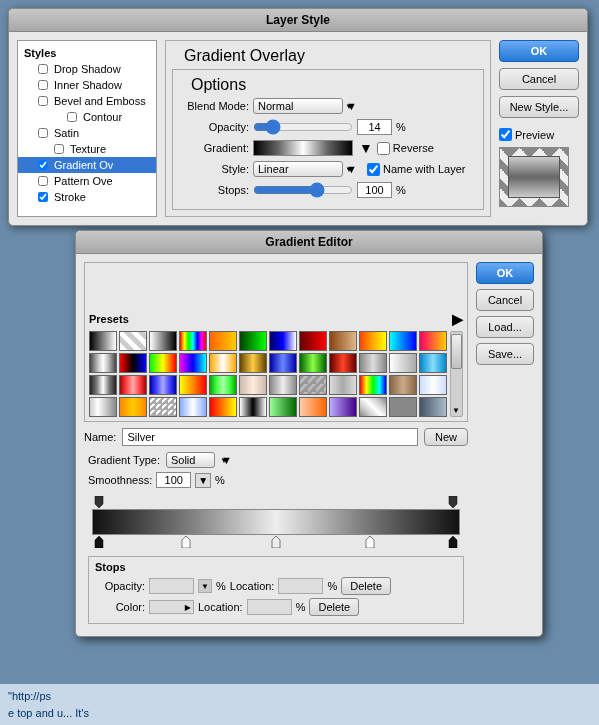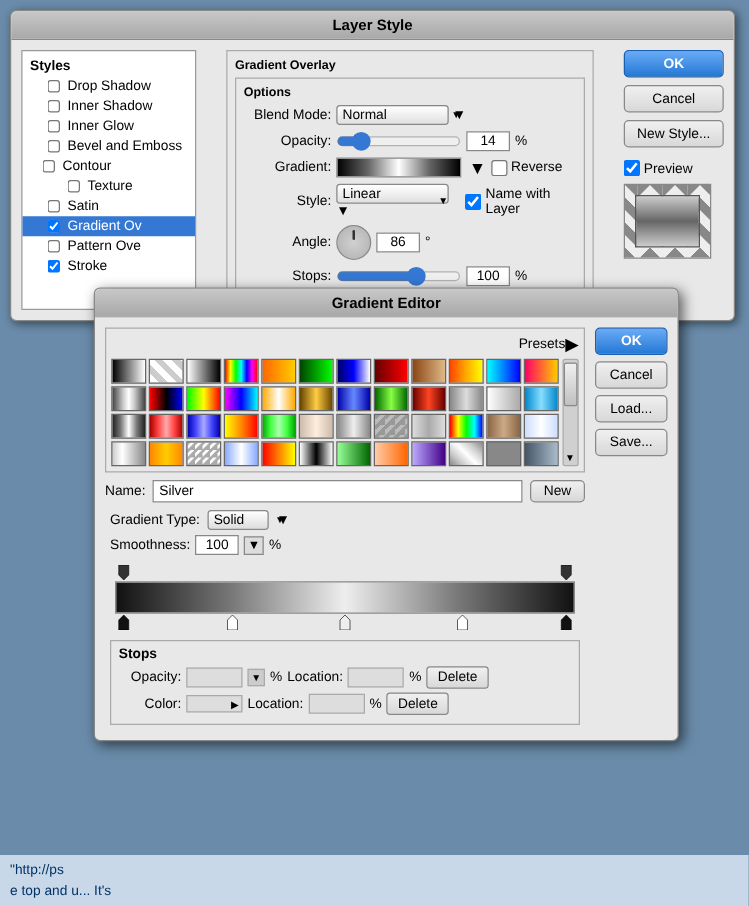--- a/index.html
+++ b/index.html
@@ -45,21 +45,21 @@
       padding: 4px 8px;
       text-align: center;
       font-size: 12px;
       font-weight: bold;
       color: #000;
     }
 
     .dialog-body {
       display: flex;
       padding: 8px;
-      gap: 24px;
+      gap: 8px;
       justify-content: flex-end;
     }
 
     
     .layer-sidebar {
       width: 140px;
       background: #fff;
       border: 1px solid #999;
       padding: 4px 0;
       flex-shrink: 0;
@@ -100,23 +100,24 @@
       gap: 6px;
     }
 
     .gradient-overlay-section {
       border: 1px solid #aaa;
       padding: 6px;
       background: #e8e8e8;
     }
 
     .section-title {
-      font-weight: bold;
-      font-size: 10px;
+      font-weight: normal;
+      font-size: 16px;
       margin-bottom: 4px;
+      margin-left: 12px;
     }
 
     .gradient-inner {
       border: 1px solid #aaa;
       padding: 6px;
       background: #e8e8e8;
     }
 
     .form-row {
       display: flex;
@@ -301,26 +302,27 @@
       width: 80px;
     }
 
     .presets-section {
       border: 1px solid #aaa;
       padding: 4px;
       margin-bottom: 6px;
     }
 
     .presets-title {
-      font-weight: normal;
+      font-weight: bold;
       font-size: 11px;
       margin-bottom: 4px;
       display: flex;
-      justify-content: flex-end;
-      align-items: center;
+      justify-content: space-between;
+      align-items: center;
+      margin-top: 44px;
     }
 
     .presets-grid {
       display: flex;
       flex-direction: column;
       gap: 2px;
       position: relative;
     }
 
     .presets-row {
@@ -493,37 +495,33 @@
       <div class="sidebar-item">
         <input type="checkbox" style="">
         <span>Drop Shadow</span>
       </div>
       <div class="sidebar-item">
         <input type="checkbox" style="">
         <span>Inner Shadow</span>
       </div>
       <div class="sidebar-item">
         <input type="checkbox" style="">
-        <span>Inner Glow</span>
+        <span>Bevel and Emboss</span>
+      </div>
+      <div class="sidebar-item" style="padding-left:49px;">
+        <input type="checkbox" style="">
+        <span>Contour</span>
       </div>
       <div class="sidebar-item">
         <input type="checkbox" style="">
-        <span>Bevel and Emboss</span>
-      </div>
-      <div class="sidebar-item" style="padding-left:16px;">
-        <input type="checkbox" style="">
-        <span>Contour</span>
+        <span>Satin</span>
       </div>
       <div class="sidebar-item" style="padding-left:36px;">
         <input type="checkbox" style="">
         <span>Texture</span>
-      </div>
-      <div class="sidebar-item">
-        <input type="checkbox" style="">
-        <span>Satin</span>
       </div>
       <div class="sidebar-item selected">
         <input type="checkbox" checked="" style="">
         <span>Gradient Ov</span>
       </div>
       <div class="sidebar-item">
         <input type="checkbox" style="">
         <span>Pattern Ove</span>
       </div>
       <div class="sidebar-item">
@@ -572,26 +570,20 @@
                 <option>Linear</option>
               </select>
               ▼
             </div>
             <label class="checkbox-label" style="margin-left:6px;">
               <input type="checkbox" checked="" style="">
               <span>Name with Layer</span>
             </label>
           </div>
 
-          <div class="form-row">
-            <span class="form-label">Angle:</span>
-            <div class="angle-dial"></div>
-            <input type="text" class="number-input" value="86" style="">
-            <span>°</span>
-          </div>
 
           <div class="form-row">
             <span class="form-label">Stops:</span>
             <input type="range" class="opacity-slider" value="100" min="1" max="150" style="">
             <input type="text" class="number-input" value="100" style="">
             <span>%</span>
           </div>
         </div>
       </div>
     </div>

